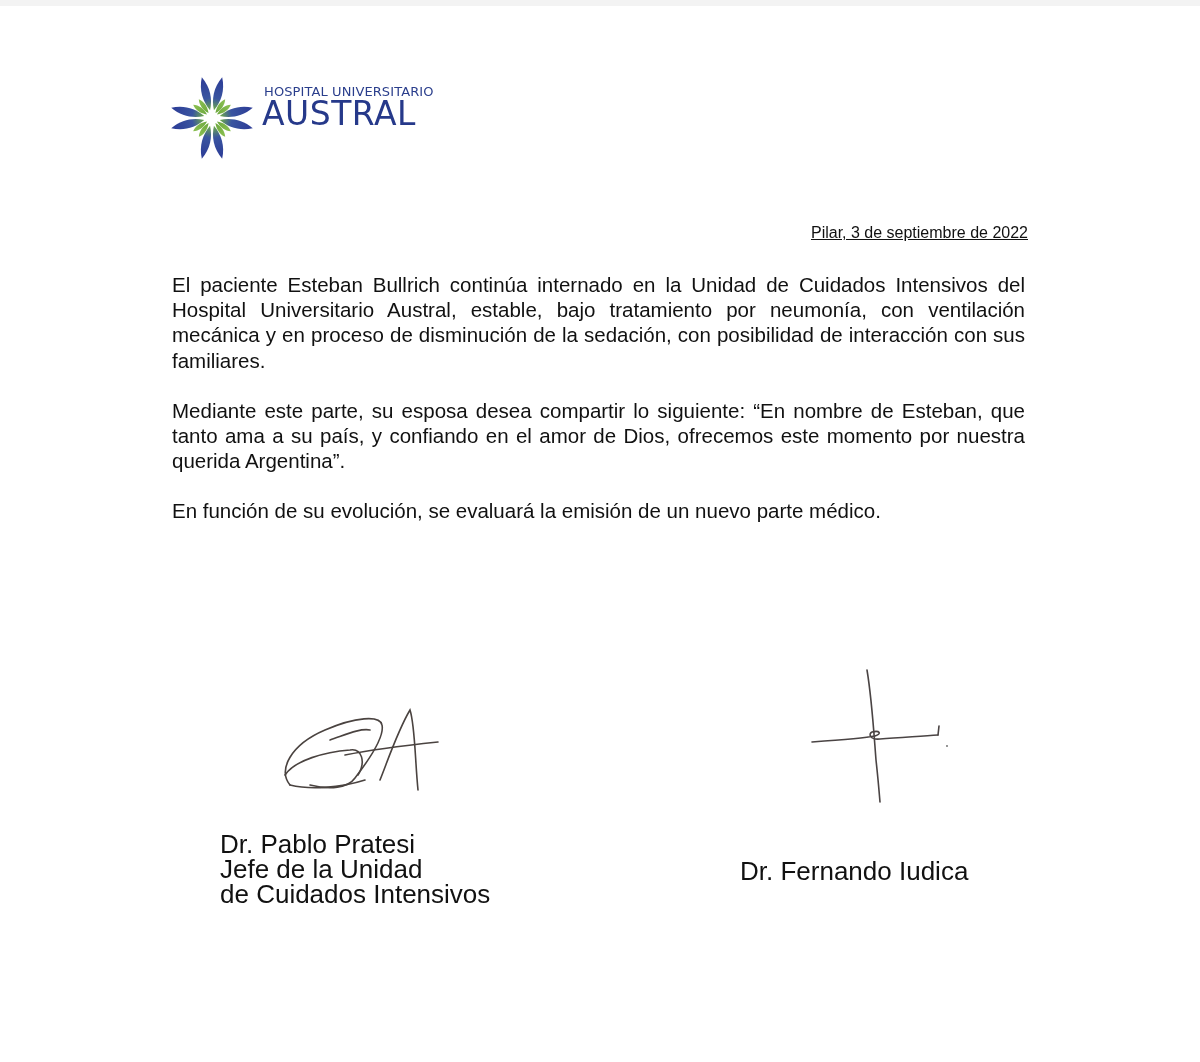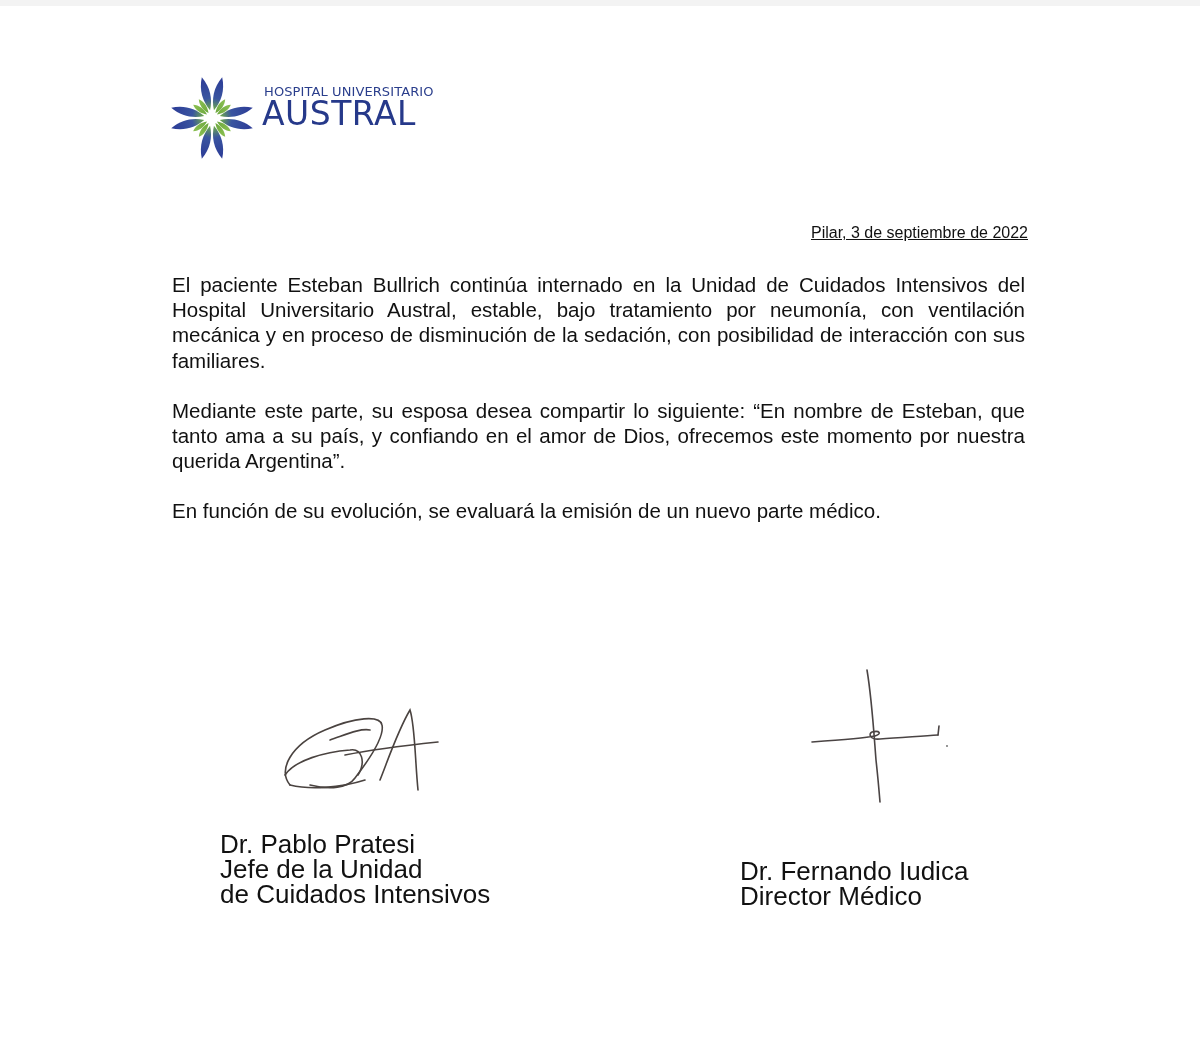--- a/index.html
+++ b/index.html
@@ -129,14 +129,13 @@
 </svg>
 
 <div class="sig sig-left">
   <span class="line">Dr. Pablo Pratesi</span>
   <span class="line">Jefe de la Unidad</span>
   <span class="line">de Cuidados Intensivos</span>
 </div>
 
 <div class="sig sig-right">
   <span class="line">Dr. Fernando Iudica</span>
-  <span class="line">Director Médico</span>
 </div>
 
 </body></html>

